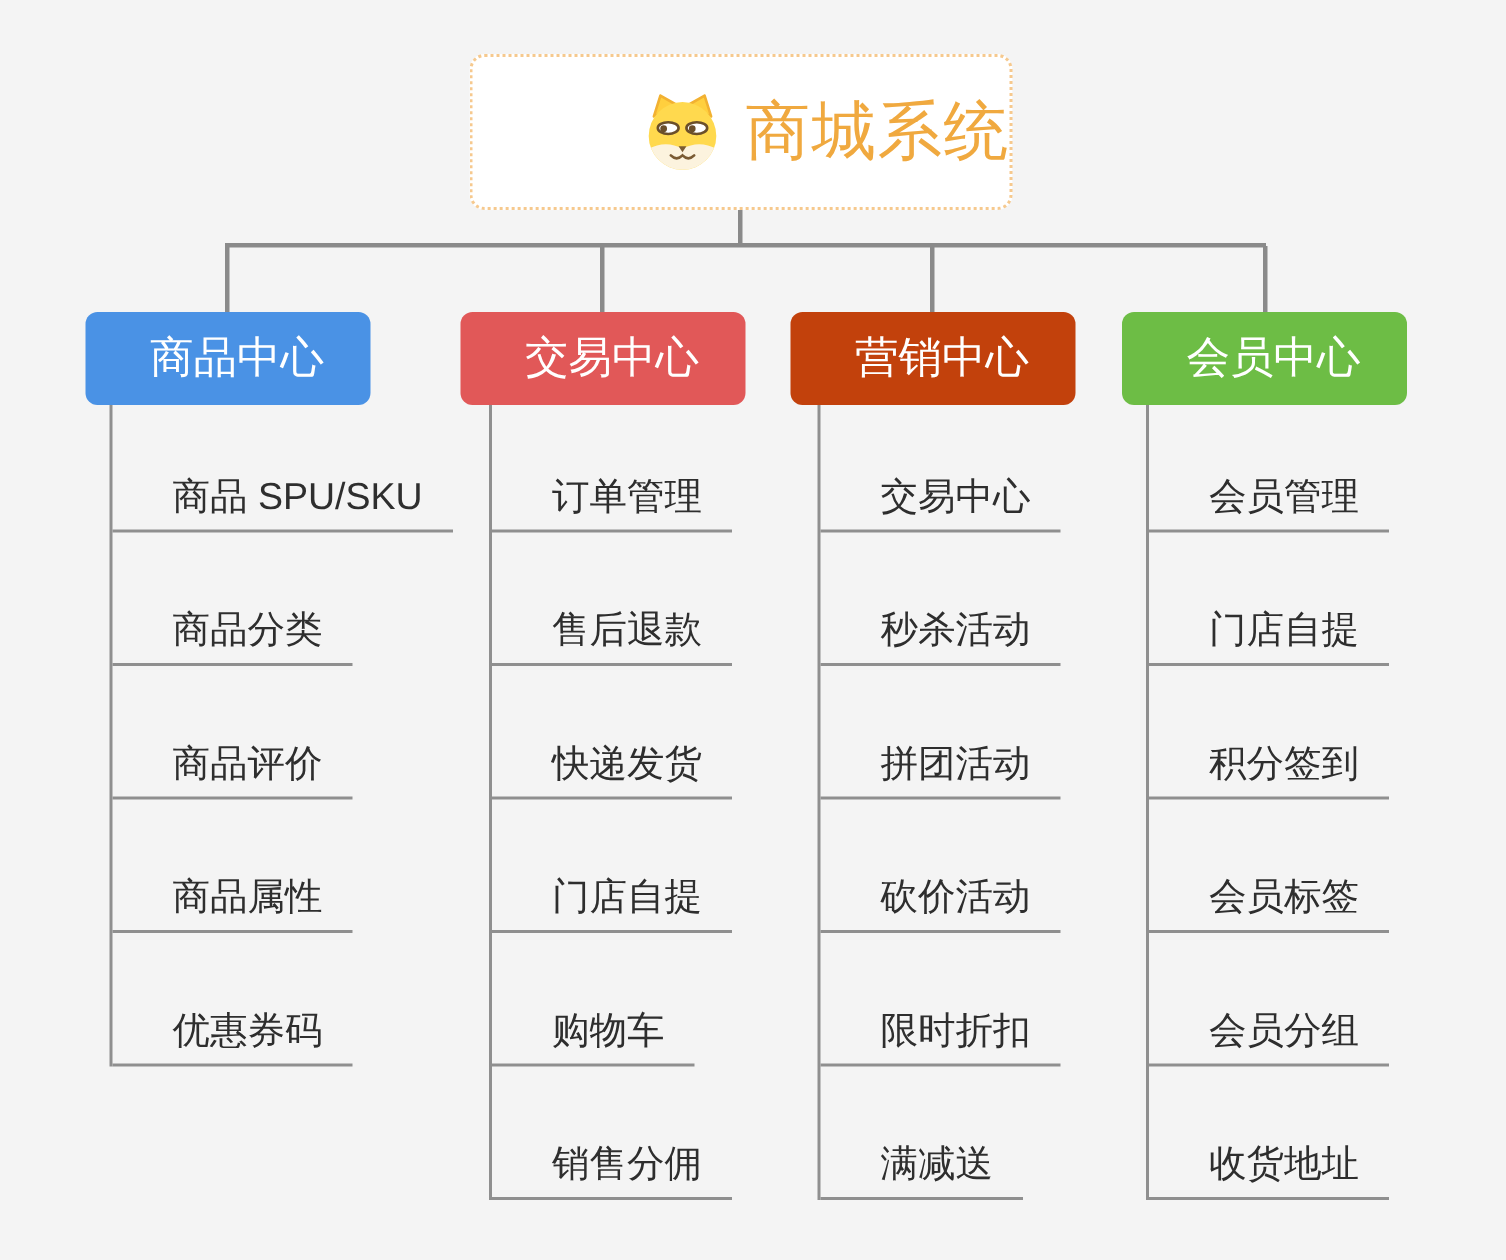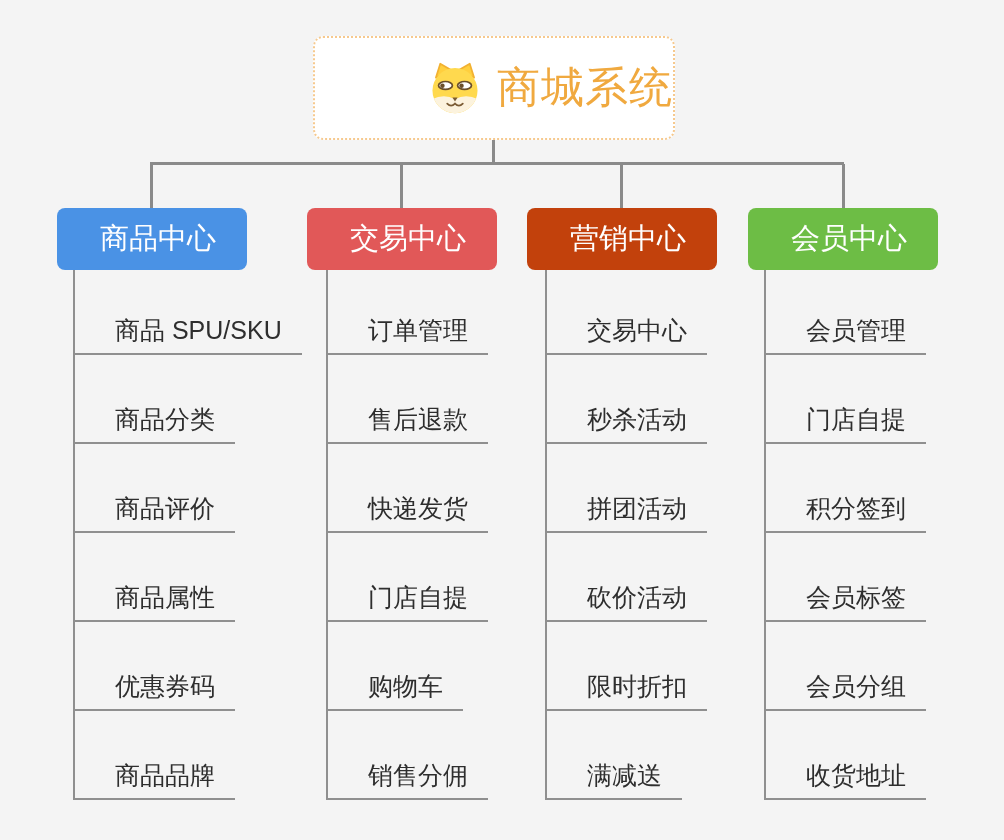--- a/index.html
+++ b/index.html
@@ -90,21 +90,20 @@
   <div class="branch-header bh-1" style="background-color: rgb(225, 88, 88);">交易中心</div>
   <div class="branch-header bh-2" style="background-color: #c2410c;">营销中心</div>
   <div class="branch-header bh-3" style="background-color: rgb(109, 189, 69);">会员中心</div>
 
   <div class="branch-list bl-0">
     <div class="branch-item">商品 SPU/SKU</div>
     <div class="branch-item">商品分类</div>
     <div class="branch-item">商品评价</div>
     <div class="branch-item">商品属性</div>
     <div class="branch-item">优惠券码</div>
-    <div class="branch-item">商品品牌</div>
   </div>
 
   <div class="branch-list bl-1">
     <div class="branch-item">订单管理</div>
     <div class="branch-item">售后退款</div>
     <div class="branch-item">快递发货</div>
     <div class="branch-item">门店自提</div>
     <div class="branch-item">购物车</div>
     <div class="branch-item">销售分佣</div>
   </div>

